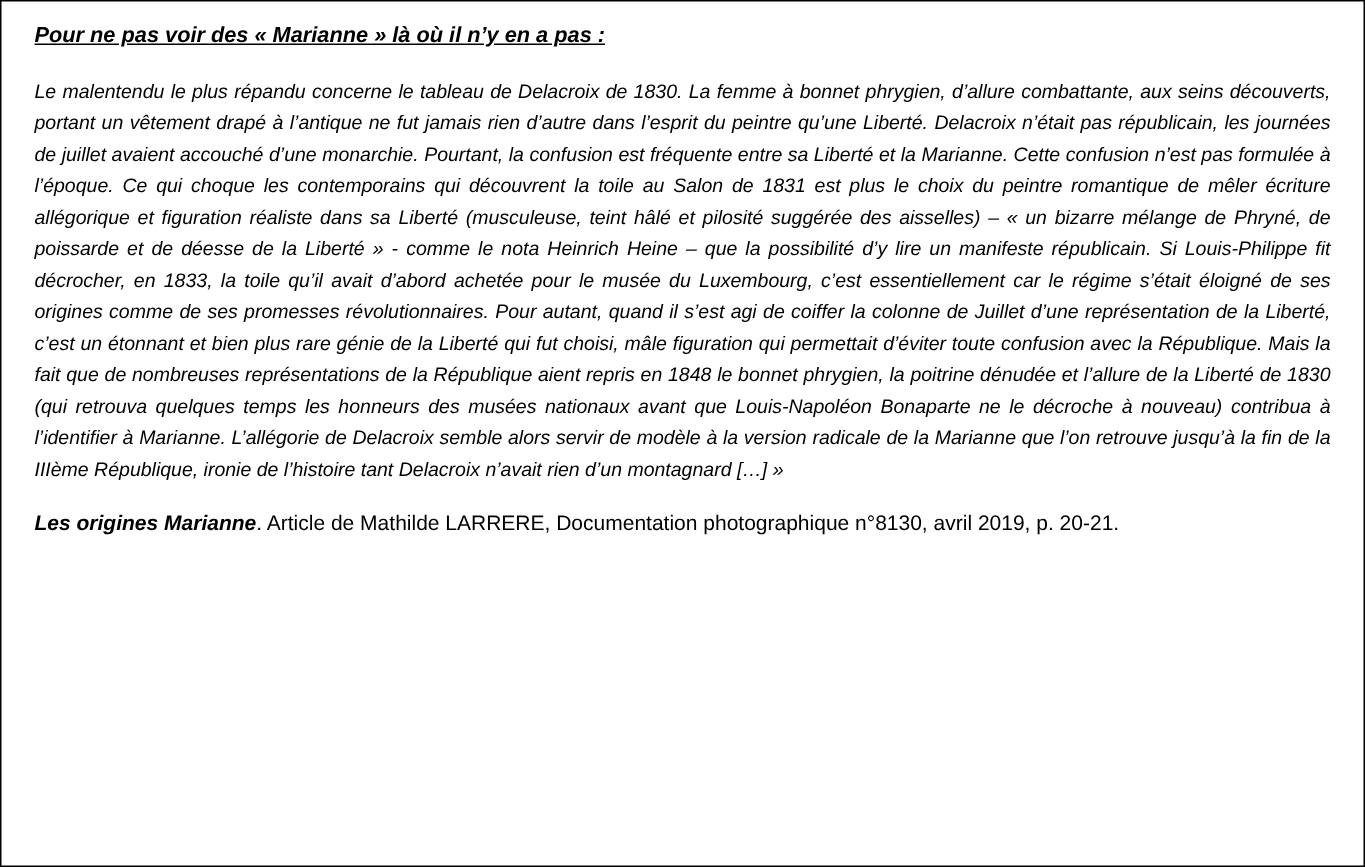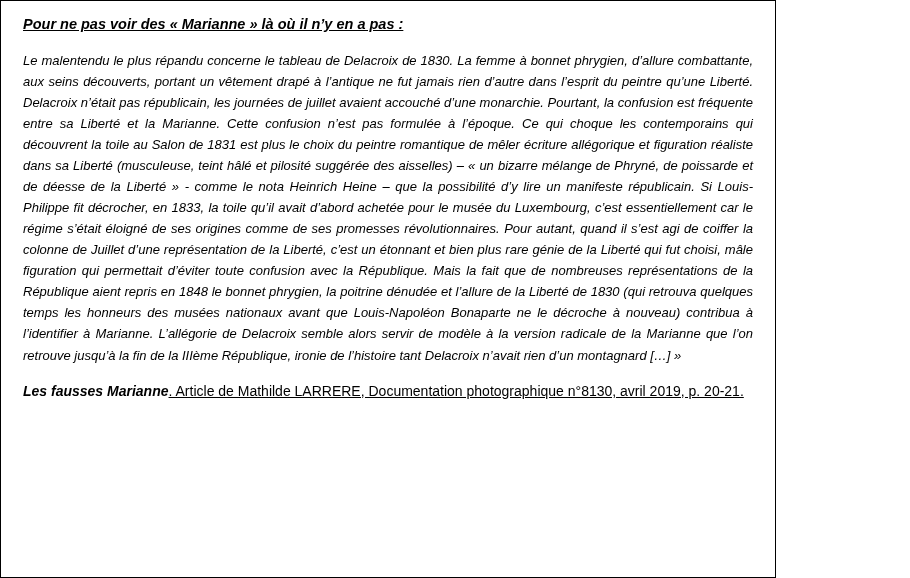--- a/index.html
+++ b/index.html
@@ -9,21 +9,21 @@
   }
   body {
     width: 910px;
     height: 578px;
     font-family: "Liberation Sans", sans-serif;
     color: #000000;
     overflow: hidden;
   }
   .page {
     box-sizing: border-box;
-    width: 776px;
+    width: 910px;
     height: 578px;
     border: 1px solid #000000;
     padding: 14px 22px 10px 22px;
     background: #ffffff;
   }
   .title {
     font-weight: bold;
     font-style: italic;
     text-decoration: underline;
     font-size: 14.5px;
@@ -50,30 +50,29 @@
     line-height: 1.4;
     margin: 0;
   }
   .source .src-strong {
     font-weight: bold;
     font-style: italic;
   }
   .src-rest {
     font-weight: normal;
     font-style: normal;
-    text-decoration: underline;
   }
 </style>
 </head>
 <body>
 
 <div class="page">
 
   <p class="title">Pour ne pas voir des « Marianne » là où il n’y en a pas :</p>
 
 
   <p class="body-text">Le malentendu le plus répandu concerne le tableau de Delacroix de 1830. La femme à bonnet phrygien, d’allure combattante, aux seins découverts, portant un vêtement drapé à l’antique ne fut jamais rien d’autre dans l’esprit du peintre qu’une Liberté. Delacroix n’était pas républicain, les journées de juillet avaient accouché d’une monarchie. Pourtant, la confusion est fréquente entre sa Liberté et la Marianne. Cette confusion n’est pas formulée à l’époque.  Ce qui choque les contemporains qui découvrent la toile au Salon de 1831 est plus le choix du peintre romantique de mêler écriture allégorique et figuration réaliste dans sa Liberté (musculeuse, teint hâlé et pilosité suggérée des aisselles) – « un bizarre mélange de Phryné, de poissarde et de déesse de la Liberté » - comme le nota Heinrich Heine – que la possibilité d’y lire un manifeste républicain. Si Louis-Philippe fit décrocher, en 1833, la toile qu’il avait d’abord achetée pour le musée du Luxembourg, c’est essentiellement car le régime s’était éloigné de ses origines comme de ses promesses révolutionnaires. Pour autant, quand il s’est agi de coiffer la colonne de Juillet d’une représentation de la Liberté, c’est un étonnant et bien plus rare génie de la Liberté qui fut choisi, mâle figuration qui permettait d’éviter toute confusion avec la République. Mais la fait que de nombreuses représentations de la République aient repris en 1848 le bonnet phrygien, la poitrine dénudée et l’allure de la Liberté de 1830 (qui retrouva quelques temps les honneurs des musées nationaux avant que Louis-Napoléon Bonaparte ne le décroche à nouveau) contribua à l’identifier à Marianne. L’allégorie de Delacroix semble alors servir de modèle à la version radicale de la Marianne que l’on retrouve jusqu’à la fin de la IIIème République, ironie de l’histoire tant Delacroix n’avait rien d’un montagnard […] »</p>
 
   <p class="source">
-    <span class="src-strong">Les fausses Marianne</span><span class="src-rest">. Article de Mathilde LARRERE, Documentation photographique n°8130, avril 2019, p. 20-21.</span>
+    <span class="src-strong">Les origines Marianne</span><span class="src-rest">. Article de Mathilde LARRERE, Documentation photographique n°8130, avril 2019, p. 20-21.</span>
   </p>
 
 </div>
 
 </body></html>

